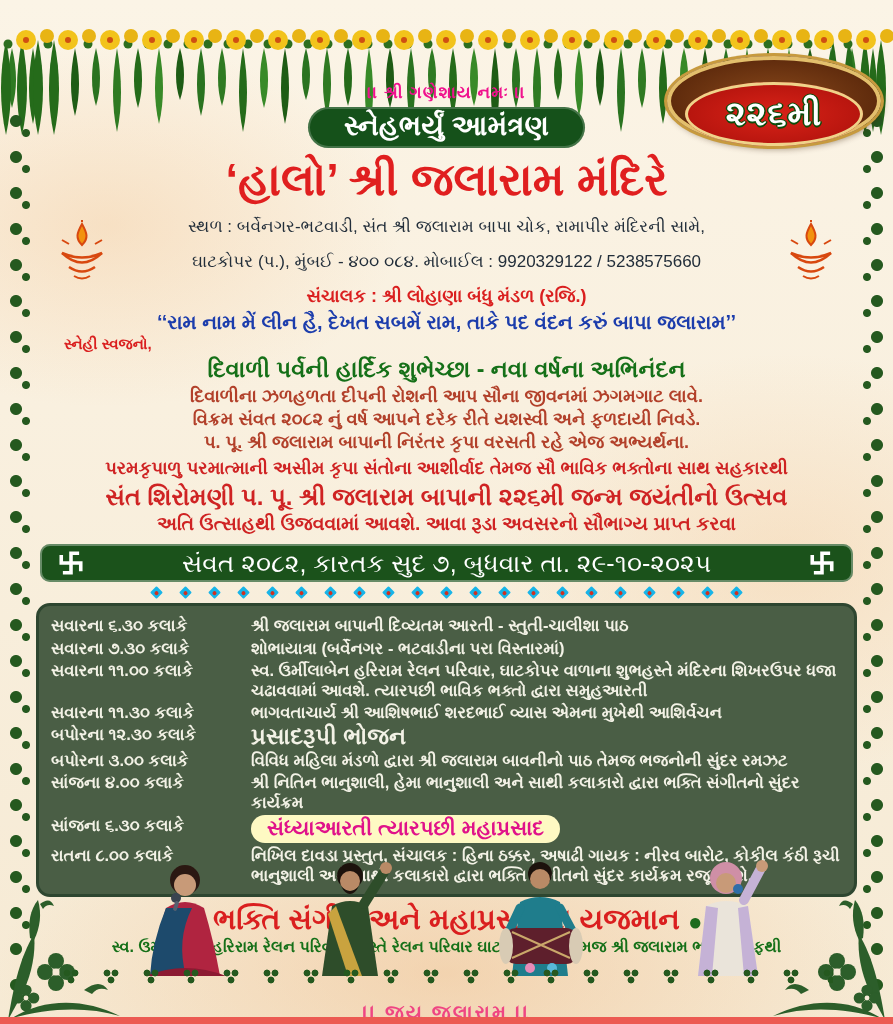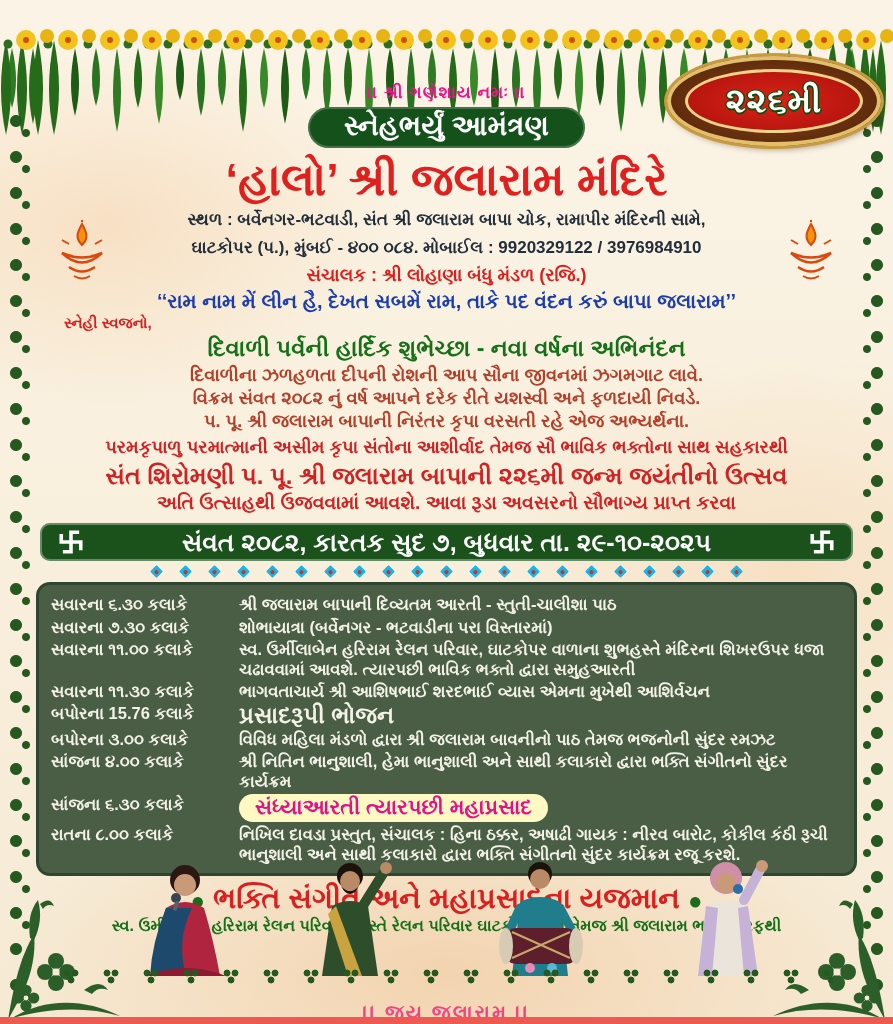--- a/index.html
+++ b/index.html
@@ -21,55 +21,55 @@
   .side-border.left{left:7px}
   .side-border.right{right:7px;transform:scaleX(-1);}
 
   
   #garland{position:absolute;top:0;left:0;z-index:2;}
 
   
   .badge{position:absolute;top:56px;right:12px;width:214px;height:90px;z-index:5;
     border-radius:50%;background:radial-gradient(#8a4a1c,#5e2a0c 70%);
     box-shadow:0 0 0 3px #c79a3e, inset 0 0 0 4px #e3bf6c, 2px 3px 6px rgba(60,30,0,.45);
-    display:flex;align-items:center;justify-content:center;}
+    display:flex;align-items:flex-end;justify-content:center;}
   .badge-inner{width:178px;height:64px;border-radius:50%;
     background:radial-gradient(#d92318,#a80f0a);box-shadow:inset 0 0 0 3px #efd38a;
     display:flex;align-items:center;justify-content:center;}
   .badge-text{color:#fff;font-size:34px;font-weight:800;letter-spacing:1px;
     text-shadow:1.5px 0 #0b4d0b,-1.5px 0 #0b4d0b,0 1.5px #0b4d0b,0 -1.5px #0b4d0b,1px 1px #063806;}
 
   .invocation{font-size:17px;font-weight:bold;color:#f0128e;letter-spacing:1px;line-height:1.1;margin:0;}
   .banner{display:inline-block;background:#15511a;color:#fff;font-size:28px;font-weight:800;
     padding:4px 36px 7px;border-radius:28px;margin-top:4px;line-height:1.1;
     box-shadow:inset 0 0 0 2px #ffffff33;}
   .title{font-size:45px;font-weight:800;color:#e01f1f;line-height:1.05;margin:8px 0 4px;}
-  .addr{font-size:17px;font-weight:bold;color:#222e3a;line-height:1.35;margin:5px 70px;}
+  .addr{font-size:17px;font-weight:normal;color:#222e3a;line-height:1.35;margin:12px 70px;}
   .organizer{font-size:18px;font-weight:800;color:#da1f1f;line-height:1.15;margin:3px 0 2px;}
   .quote{font-size:20px;font-weight:800;color:#1c3dac;line-height:1.2;margin:4px 0 0;}
   .salutation{font-size:15px;font-weight:bold;color:#da1f1f;text-align:left;margin:2px 0 0 64px;line-height:1.1;}
   .wish{font-size:23px;font-weight:800;color:#157018;line-height:1.2;margin:3px 0 2px;}
   .gline{font-size:18px;font-weight:700;color:#b2402a;line-height:1.28;margin:0;}
   .inv1{font-size:18px;font-weight:700;color:#cf2323;line-height:1.35;margin:2px 0 0;}
   .inv2{font-size:24px;font-weight:800;color:#cf2323;line-height:1.3;margin:0;}
   .inv3{font-size:19px;font-weight:700;color:#cf2323;line-height:1.3;margin:0;}
   .inv4{font-size:20px;font-weight:800;color:#cf2323;line-height:1.3;margin:0;}
 
   .datebar{display:flex;align-items:center;justify-content:space-between;gap:10px;
     background:#1b521b;color:#fff;border-radius:10px;margin:7px 40px 3px;padding:5px 18px;
-    font-size:25px;font-weight:700;line-height:1.15;box-shadow:0 0 0 2px #ffffff55 inset;}
+    font-size:25px;font-weight:400;line-height:1.15;box-shadow:0 0 0 2px #ffffff55 inset;}
   .occasion{font-size:22px;font-weight:800;color:#da1f1f;line-height:1.2;margin:2px 0;}
 
   #divider{display:flex;justify-content:center;align-items:center;height:15px;margin:2px 0 3px;}
   .dmd{width:9px;height:9px;background:#18b4e8;transform:rotate(45deg);margin:0 10px;position:relative;border-radius:1px;}
   .dmd::after{content:'';position:absolute;left:2.5px;top:2.5px;width:4px;height:4px;border-radius:50%;background:#d03020;}
 
   .schedule{background:#4a5e45;border:3px solid #2e4630;border-radius:14px;margin:2px 36px;
     padding:7px 12px;text-align:left;color:#f3f2e6;}
-  .srow{display:flex;gap:16px;margin:2px 0;font-size:16.5px;font-weight:600;line-height:1.22;}
+  .srow{display:flex;gap:28px;margin:2px 0;font-size:16.5px;font-weight:600;line-height:1.22;}
   .stime{flex:0 0 172px;white-space:nowrap;}
   .sdesc{flex:1;}
   .srow.bold-large .sdesc{font-size:23px;font-weight:800;line-height:1.05;}
   .srow.pill .sdesc .pill{background:#fef9c3;color:#e0128a;font-weight:800;font-size:21px;
     padding:1px 16px 3px;border-radius:16px;display:inline-block;line-height:1.15;}
 
   .sponsor-h{font-size:29px;font-weight:800;color:#da1f1f;line-height:1.15;margin:6px 0 1px;}
   .sponsor-h .dot{color:#1d6b1d;font-size:24px;vertical-align:middle;}
   .sponsor-line{font-size:16px;font-weight:700;color:#157018;line-height:1.2;margin:0 40px;}
 
@@ -277,21 +277,21 @@
     <path d="M10 33 Q30 52 50 33 Q30 42 10 33 Z" fill="none" stroke="#d8480f" stroke-width="2.5"></path>
     <path d="M17 47 Q30 56 43 47" fill="none" stroke="#d8480f" stroke-width="2.5"></path>
     <path d="M22 56 Q30 61 38 56" fill="none" stroke="#d8480f" stroke-width="2"></path>
   </svg>
 
   <div class="content">
     <p class="invocation">।। શ્રી ગણેશાય નમઃ ।।</p>
     <div class="banner">સ્નેહભર્યું આમંત્રણ</div>
     <div class="title">‘હાલો’ શ્રી જલારામ મંદિરે</div>
     <div class="addr">સ્થળ : બર્વેનગર-ભટવાડી, સંત શ્રી જલારામ બાપા ચોક, રામાપીર મંદિરની સામે,</div>
-    <div class="addr">ઘાટકોપર (પ.), મુંબઈ - ૪૦૦ ૦૮૪. મોબાઈલ : 9920329122 / 3976984910</div>
+    <div class="addr">ઘાટકોપર (પ.), મુંબઈ - ૪૦૦ ૦૮૪. મોબાઈલ : 9920329122 / 5238575660</div>
     <div class="organizer">સંચાલક : શ્રી લોહાણા બંધુ મંડળ (રજિ.)</div>
     <div class="quote">‘‘રામ નામ મેં લીન હૈ, દેખત સબમેં રામ, તાકે પદ વંદન કરું બાપા જલારામ’’</div>
     <div class="salutation">સ્નેહી સ્વજનો,</div>
     <div class="wish">દિવાળી પર્વની હાર્દિક શુભેચ્છા - નવા વર્ષના અભિનંદન</div>
     <div class="gline">દિવાળીના ઝળહળતા દીપની રોશની આપ સૌના જીવનમાં ઝગમગાટ લાવે.</div>
     <div class="gline">વિક્રમ સંવત ૨૦૮૨ નું વર્ષ આપને દરેક રીતે યશસ્વી અને ફળદાયી નિવડે.</div>
     <div class="gline">પ. પૂ. શ્રી જલારામ બાપાની નિરંતર કૃપા વરસતી રહે એજ અભ્યર્થના.</div>
     <div class="inv1">પરમકૃપાળુ પરમાત્માની અસીમ કૃપા સંતોના આશીર્વાદ તેમજ સૌ ભાવિક ભક્તોના સાથ સહકારથી</div>
     <div class="inv2">સંત શિરોમણી પ. પૂ. શ્રી જલારામ બાપાની ૨૨૬મી જન્મ જયંતીનો ઉત્સવ</div>
     <div class="inv3">અતિ ઉત્સાહથી ઉજવવામાં આવશે. આવા રૂડા અવસરનો સૌભાગ્ય પ્રાપ્ત કરવા</div>
@@ -341,21 +341,21 @@
         </div>
         <div class="srow">
           <span class="stime">સવારના ૧૧.૦૦ કલાકે</span>
           <span class="sdesc">સ્વ. ઉર્મીલાબેન હરિરામ રેલન પરિવાર, ઘાટકોપર વાળાના શુભહસ્તે મંદિરના શિખરઉપર ધજા ચઢાવવામાં આવશે. ત્યારપછી ભાવિક ભક્તો દ્વારા સમુહઆરતી</span>
         </div>
         <div class="srow">
           <span class="stime">સવારના ૧૧.૩૦ કલાકે</span>
           <span class="sdesc">ભાગવતાચાર્ય શ્રી આશિષભાઈ શરદભાઈ વ્યાસ એમના મુખેથી આશિર્વચન</span>
         </div>
         <div class="srow bold-large">
-          <span class="stime">બપોરના 15.76 કલાકે</span>
+          <span class="stime">બપોરના ૧૨.૩૦ કલાકે</span>
           <span class="sdesc">પ્રસાદરૂપી ભોજન</span>
         </div>
         <div class="srow">
           <span class="stime">બપોરના ૩.૦૦ કલાકે</span>
           <span class="sdesc">વિવિધ મહિલા મંડળો દ્વારા શ્રી જલારામ બાવનીનો પાઠ તેમજ ભજનોની સુંદર રમઝટ</span>
         </div>
         <div class="srow">
           <span class="stime">સાંજના ૪.૦૦ કલાકે</span>
           <span class="sdesc">શ્રી નિતિન ભાનુશાલી, હેમા ભાનુશાલી અને સાથી કલાકારો દ્વારા ભક્તિ સંગીતનો સુંદર કાર્યક્રમ</span>
         </div>

